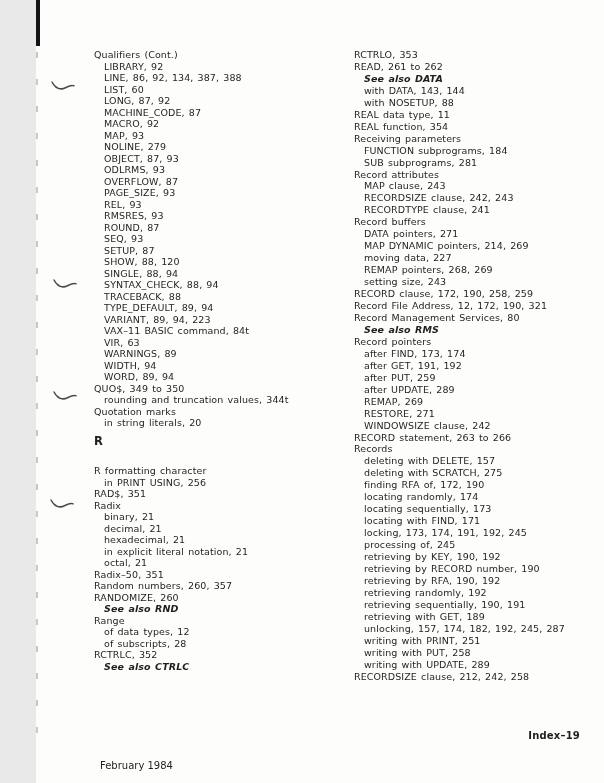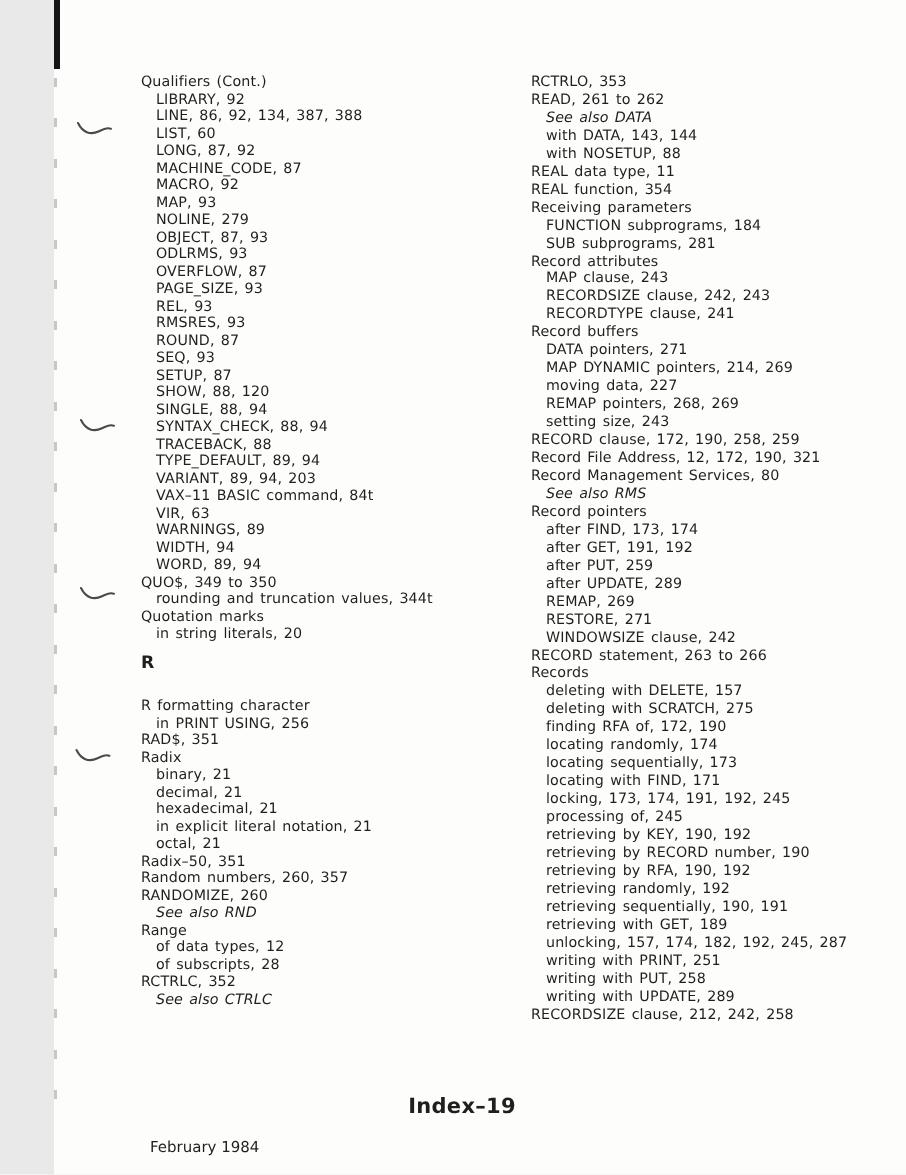--- a/index.html
+++ b/index.html
@@ -40,37 +40,37 @@
   .col {
     position: absolute; top: 49px;
     font-size: 9.5px;
     letter-spacing: 0.1px;
     word-spacing: 1px;
     white-space: nowrap;
   }
   .col-left  { left: 58px;  width: 252px; line-height: 11.5px; }
   .col-right { left: 318px; width: 240px; line-height: 11.95px; }
   .entry.lvl1 { padding-left: 10px; }
-  .entry.italic { font-style: italic; }
+  .entry.italic { font-style: italic; font-weight: bold; }
   .entry.section {
     font-weight: bold;
     font-size: 11.5px;
     margin-top: 7px;
     margin-bottom: 18px;
   }
 
   
   .footer-date {
     position: absolute; left: 64px; top: 760px;
     font-size: 10px;
   }
   .footer-page {
     position: absolute; left: 0; top: 730px;
-    width: 544px; text-align: center;
-    font-size: 14px; font-weight: bold;
+    width: 544px; text-align: right;
+    font-size: 10px; font-weight: bold;
     letter-spacing: 0.2px;
   }
 </style>
 </head>
 <body>
 
 <div class="page">
 
   <div class="corner-bar"></div>
   <div class="edge-strip"></div>
@@ -105,21 +105,21 @@
       <div class="entry lvl1">REL, 93</div>
       <div class="entry lvl1">RMSRES, 93</div>
       <div class="entry lvl1">ROUND, 87</div>
       <div class="entry lvl1">SEQ, 93</div>
       <div class="entry lvl1">SETUP, 87</div>
       <div class="entry lvl1">SHOW, 88, 120</div>
       <div class="entry lvl1">SINGLE, 88, 94</div>
       <div class="entry lvl1">SYNTAX_CHECK, 88, 94</div>
       <div class="entry lvl1">TRACEBACK, 88</div>
       <div class="entry lvl1">TYPE_DEFAULT, 89, 94</div>
-      <div class="entry lvl1">VARIANT, 89, 94, 203</div>
+      <div class="entry lvl1">VARIANT, 89, 94, 223</div>
       <div class="entry lvl1">VAX–11 BASIC command, 84t</div>
       <div class="entry lvl1">VIR, 63</div>
       <div class="entry lvl1">WARNINGS, 89</div>
       <div class="entry lvl1">WIDTH, 94</div>
       <div class="entry lvl1">WORD, 89, 94</div>
       <div class="entry lvl0">QUO$, 349 to 350</div>
       <div class="entry lvl1">rounding and truncation values, 344t</div>
       <div class="entry lvl0">Quotation marks</div>
       <div class="entry lvl1">in string literals, 20</div>
       <div class="entry lvl0 section">R</div>

